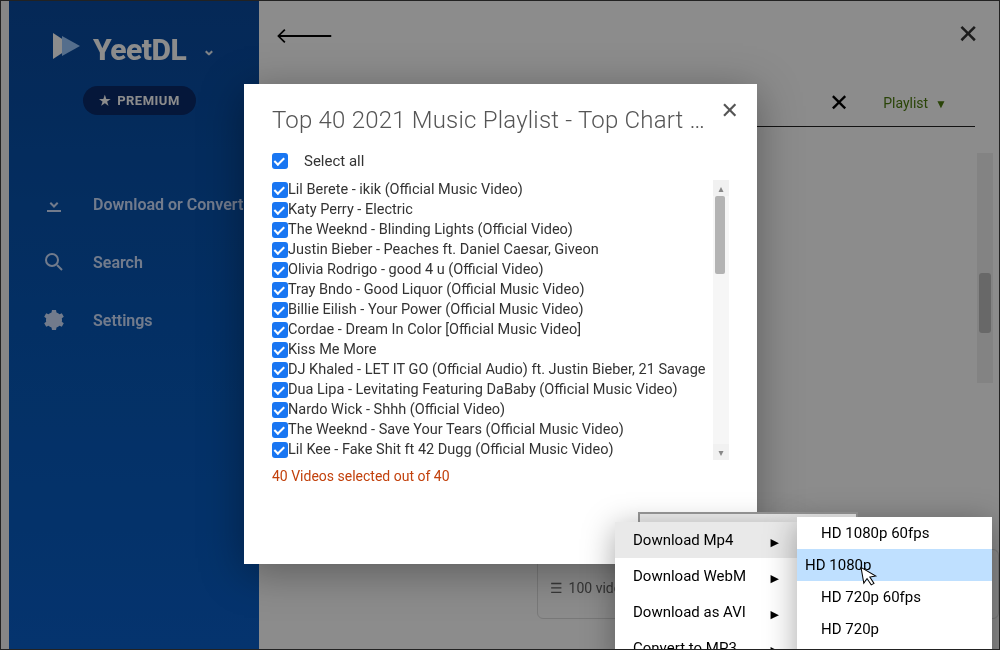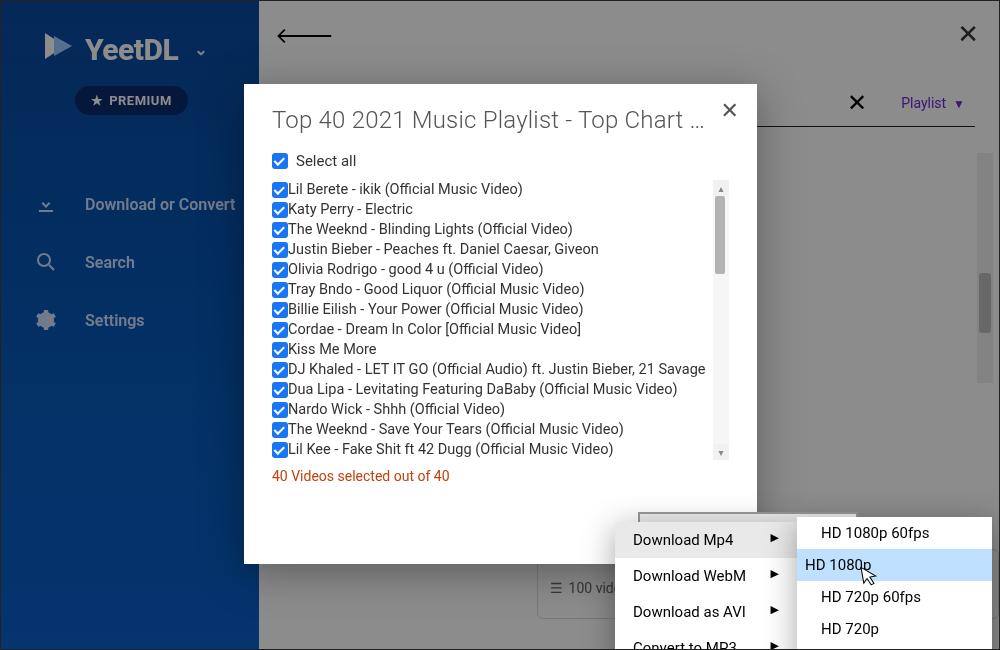--- a/index.html
+++ b/index.html
@@ -5,21 +5,21 @@
   * { box-sizing: border-box; margin: 0; padding: 0; }
   body {
     width: 1000px; height: 650px;
     font-family: -apple-system, 'Segoe UI', Roboto, sans-serif;
     background: #f5f5f5;
     overflow: hidden;
     position: relative;
     border: 1px solid #222;
   }
   .sidebar {
-    position: absolute; left: 0; top: 0; width: 258px; height: 100%;
+    position: absolute; left: 8px; top: 0; width: 258px; height: 100%;
     background: linear-gradient(180deg, #0a4a9e 0%, #0757b6 50%, #0a5fc9 100%);
     padding: 30px 0 0 0;
   }
   .logo {
     display: flex; align-items: center; gap: 10px;
     color: #fff; font-size: 30px; font-weight: 800;
     margin-left: 40px; letter-spacing: -0.5px;
   }
   .logo-icon { display:inline-block; }
   .chev { margin-left: 6px; font-size: 16px; opacity: 0.9; }
@@ -44,37 +44,37 @@
   }
   .topbar { height: 68px; display:flex; align-items:center; padding: 0 16px; }
   .back-arrow { font-size: 22px; cursor:pointer; }
   .close-x-top { position:absolute; right:20px; top:18px; font-size: 26px; color:#333; cursor:pointer; }
   .searchbar {
     position:absolute; top:78px; left:280px; right:24px; height:48px;
     border-bottom: 1px solid #222;
     display:flex; align-items:center; justify-content:flex-end; gap:12px; padding-right:6px;
   }
   .search-x { font-size: 24px; cursor:pointer; margin-right: 22px; }
-  .selector { font-size: 14px; color:#6d28d9; margin-right: 4px; }
+  .selector { font-size: 14px; color:#4d7c0f; margin-right: 22px; }
   .dropdown-caret { font-size: 12px; }
   .card-meta { padding: 6px 12px; font-size:14px; color:#666; display:flex; gap:6px; align-items:center;}
   .bottom-card { position:absolute; left:278px; bottom:30px; width:220px; height:70px; border:1px solid #ddd; border-radius:6px; background:#fff; }
   .bottom-card2 { left:520px; }
   .bottom-card .card-meta { padding-top:30px; }
   .scroll-track { position:absolute; right:6px; top:152px; width:16px; height:230px; background:#efefef; }
   .scroll-thumb { position:absolute; left:2px; top:120px; width:12px; height:60px; background:#bdbdbd; border-radius:3px; }
   .overlay { position:absolute; inset:0; background: rgba(0,0,0,0.45); }
   .modal {
     position:absolute; left:243px; top:83px; width:513px; height:480px;
     background:#fff; box-shadow:0 8px 40px rgba(0,0,0,.35);
     padding: 22px 28px 18px 28px;
   }
   .modal-close { position:absolute; right:18px; top:14px; font-size:22px; color:#555; cursor:pointer; }
   .modal-title { font-size:24px; font-weight:300; color:#555; letter-spacing:.2px; margin-bottom: 18px; white-space:nowrap; overflow:hidden; text-overflow:ellipsis; width: 440px;}
-  .select-all { display:flex; align-items:center; gap:8px; font-size:15px; color:#333; margin-bottom:10px;}
+  .select-all { display:flex; align-items:center; gap:16px; font-size:15px; color:#333; margin-bottom:10px;}
   .chk {
     width:16px; height:16px; background:#1976f2; border-radius:3px;
     display:inline-flex; align-items:center; justify-content:center; flex-shrink:0;
   }
   .chk::after{ content:""; width:8px; height:4px; border-left:2px solid #fff; border-bottom:2px solid #fff; transform:rotate(-45deg) translate(0,-1px); }
   .list-wrap { position:relative; height:280px; overflow:hidden; }
   .list { font-size:14.5px; color:#333; line-height:1.24; }
   .list-row { display:flex; align-items:center; gap:0; padding: 1px 0; }
   .list-scroll { position:absolute; right:0; top:0; width:16px; height:100%; }
   .ls-up, .ls-down { width:16px; height:16px; background:#f1f1f1; display:flex; align-items:center; justify-content:center; font-size:10px; color:#888; cursor:pointer; position:absolute;}
@@ -87,21 +87,21 @@
     width: 220px; height:38px;
     background:#eee; border:2px solid #999;
     display:flex; align-items:center; justify-content:center; gap:18px;
     font-size:15px; font-weight:700; cursor:pointer;
   }
   .menu1 {
     position:absolute; left:614px; top:521px; width:182px;
     background:#fff; box-shadow:0 6px 30px rgba(0,0,0,.35);
     font-size:15px;
   }
-  .menu1 .mitem { display:flex; align-items:flex-start; justify-content:space-between; padding:9px 18px; cursor:pointer; }
+  .menu1 .mitem { display:flex; align-items:flex-end; justify-content:space-between; padding:9px 18px; cursor:pointer; }
   .menu1 .mitem.active { background:#e9e9e9; }
   .menu2 {
     position:absolute; left:796px; top:516px; width:195px;
     background:#fff; box-shadow:0 6px 30px rgba(0,0,0,.35);
     font-size:15px;
   }
   .menu2 .qitem { padding:7px 24px; cursor:pointer; }
   .menu2 .qitem.sel { background:#bfe0ff;padding-left:8px; }
   .cursor { position:absolute; left:860px; top:564px; font-size:16px; transform:rotate(-10deg); pointer-events:none;}
   .tri { font-size:11px; }

